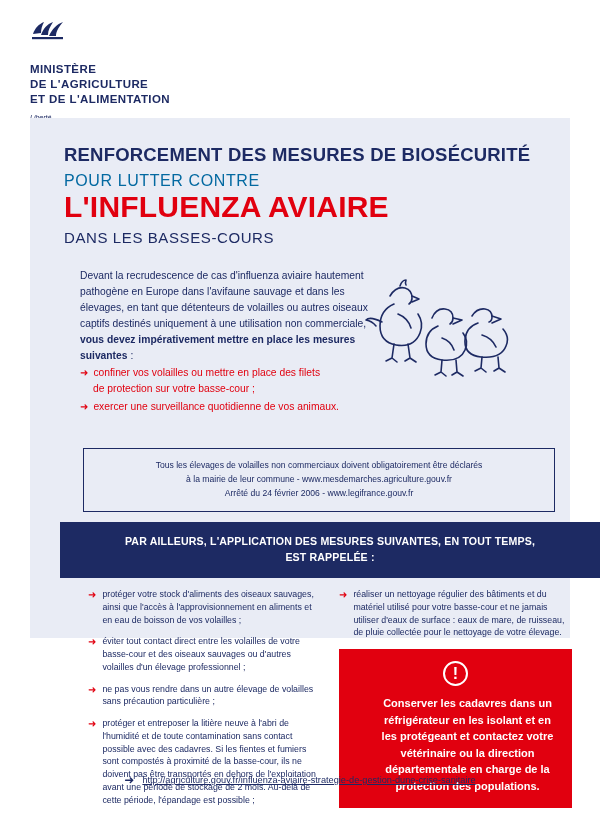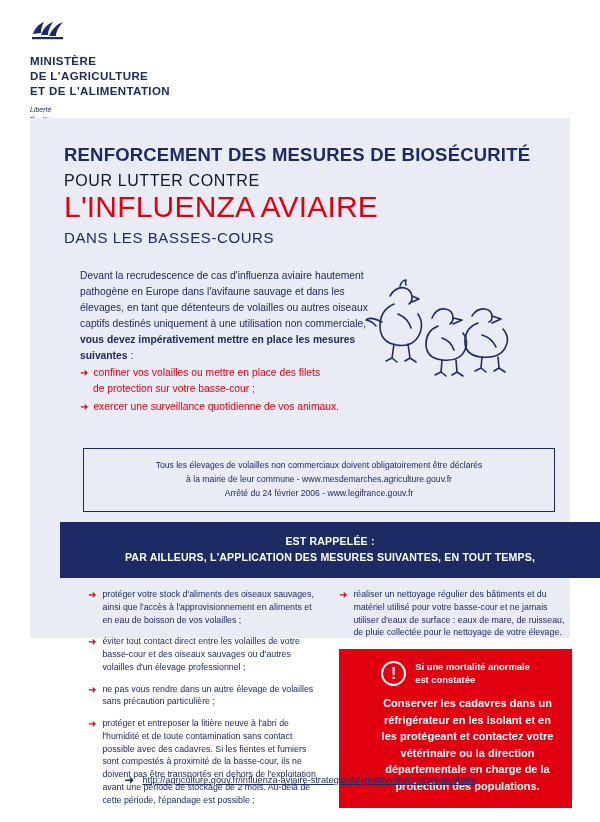--- a/index.html
+++ b/index.html
@@ -10,31 +10,31 @@
   }
   .page { position: relative; width: 600px; height: 822px; background:#fff; overflow:hidden; }
 
   
   .ministry { position:absolute; left:30px; top:14px; width:260px; }
   .flag-wrap { display:flex; align-items:flex-start; gap:0; }
   .marianne { width:36px; height:30px; position:relative; }
   .marianne svg { display:block; }
   .ministry-title {
     color:#1d2a63; font-weight:bold; font-size:11.5px; line-height:1.32;
-    letter-spacing:0.4px; margin-top:10px; text-transform:uppercase;
+    letter-spacing:0.4px; margin-top:18px; text-transform:uppercase;
   }
   .devise { margin-top:5px; color:#1d2a63; font-size:7px; line-height:1.45; font-style:italic; }
 
   
   .panel { position:absolute; left:30px; top:118px; width:540px; height:520px; background:#e9ecf5; }
 
   .titles { padding: 26px 34px 0 34px; }
   .t1 { color:#1d2a63; font-weight:bold; font-size:18.5px; letter-spacing:0.2px; line-height:1.15; }
-  .t2 { color:#0f172a; font-size:16px; letter-spacing:0.6px; margin-top:7px; font-weight:normal; }
-  .t3 { color:#e1000f; font-weight:normal; font-size:30px; letter-spacing:0.2px; margin-top:1px; line-height:1.05; }
+  .t2 { color:#0369a1; font-size:16px; letter-spacing:0.6px; margin-top:7px; font-weight:normal; }
+  .t3 { color:#e1000f; font-weight:bold; font-size:30px; letter-spacing:0.2px; margin-top:1px; line-height:1.05; }
   .t4 { color:#1d2a63; font-size:15px; letter-spacing:0.6px; margin-top:6px; }
 
   
   .intro-wrap { position:relative; padding: 22px 34px 0 34px; margin-left: 16px; }
   .intro { color:#1d2a63; font-size:10.3px; line-height:1.55; width:300px; }
   .intro b { font-weight:bold; }
   .arrow-line { color:#e1000f; display:flex; gap:5px; margin-top:2px; }
   .arrow-line .ar { color:#e1000f; font-size:10px; line-height:1.55; }
   .arrow-line .txt { color:#e1000f; font-size:10.3px; line-height:1.55; }
   .indent { padding-left:13px; color:#e1000f; font-size:10.3px; line-height:1.55; }
@@ -165,22 +165,22 @@
       </div>
     </div>
 
     <div class="declbox">
       <div>Tous les élevages de volailles non commerciaux doivent obligatoirement être déclarés</div>
       <div>à la mairie de leur commune - www.mesdemarches.agriculture.gouv.fr</div>
       <div>Arrêté du 24 février 2006 - www.legifrance.gouv.fr</div>
     </div>
 
     <div class="banner">
+      <div>PAR AILLEURS, L'APPLICATION DES MESURES SUIVANTES, EN TOUT TEMPS,</div>
       <div>EST RAPPELÉE :</div>
-      <div>PAR AILLEURS, L'APPLICATION DES MESURES SUIVANTES, EN TOUT TEMPS,</div>
     </div>
 
     <div class="cols">
       <div class="col">
         <div class="bullet">
           <span class="dash">➜</span>
           <span class="btxt">protéger votre stock d'aliments des oiseaux sauvages, ainsi que l'accès à l'approvisionnement en aliments et en eau de boisson de vos volailles ;</span>
         </div>
         <div class="bullet">
           <span class="dash">➜</span>
@@ -199,24 +199,20 @@
       <div class="col">
         <div class="bullet">
           <span class="dash">➜</span>
           <span class="btxt">réaliser un nettoyage régulier des bâtiments et du matériel utilisé pour votre basse-cour et ne jamais utiliser d'eaux de surface : eaux de mare, de ruisseau, de pluie collectée pour le nettoyage de votre élevage.</span>
         </div>
 
         <div class="alert">
           <div class="alert-head">
             <div class="excl">
               <span>!</span>
-            </div>
-            <div class="alert-title">
-              <div>Si une mortalité anormale</div>
-              <div>est constatée</div>
             </div>
           </div>
           <div class="alert-body">Conserver les cadavres dans un réfrigérateur en les isolant et en les protégeant et contactez votre vétérinaire ou la direction départementale en charge de la protection des populations.</div>
         </div>
       </div>
     </div>
   </div>
 
   <div class="footer">
     <span class="fl">

